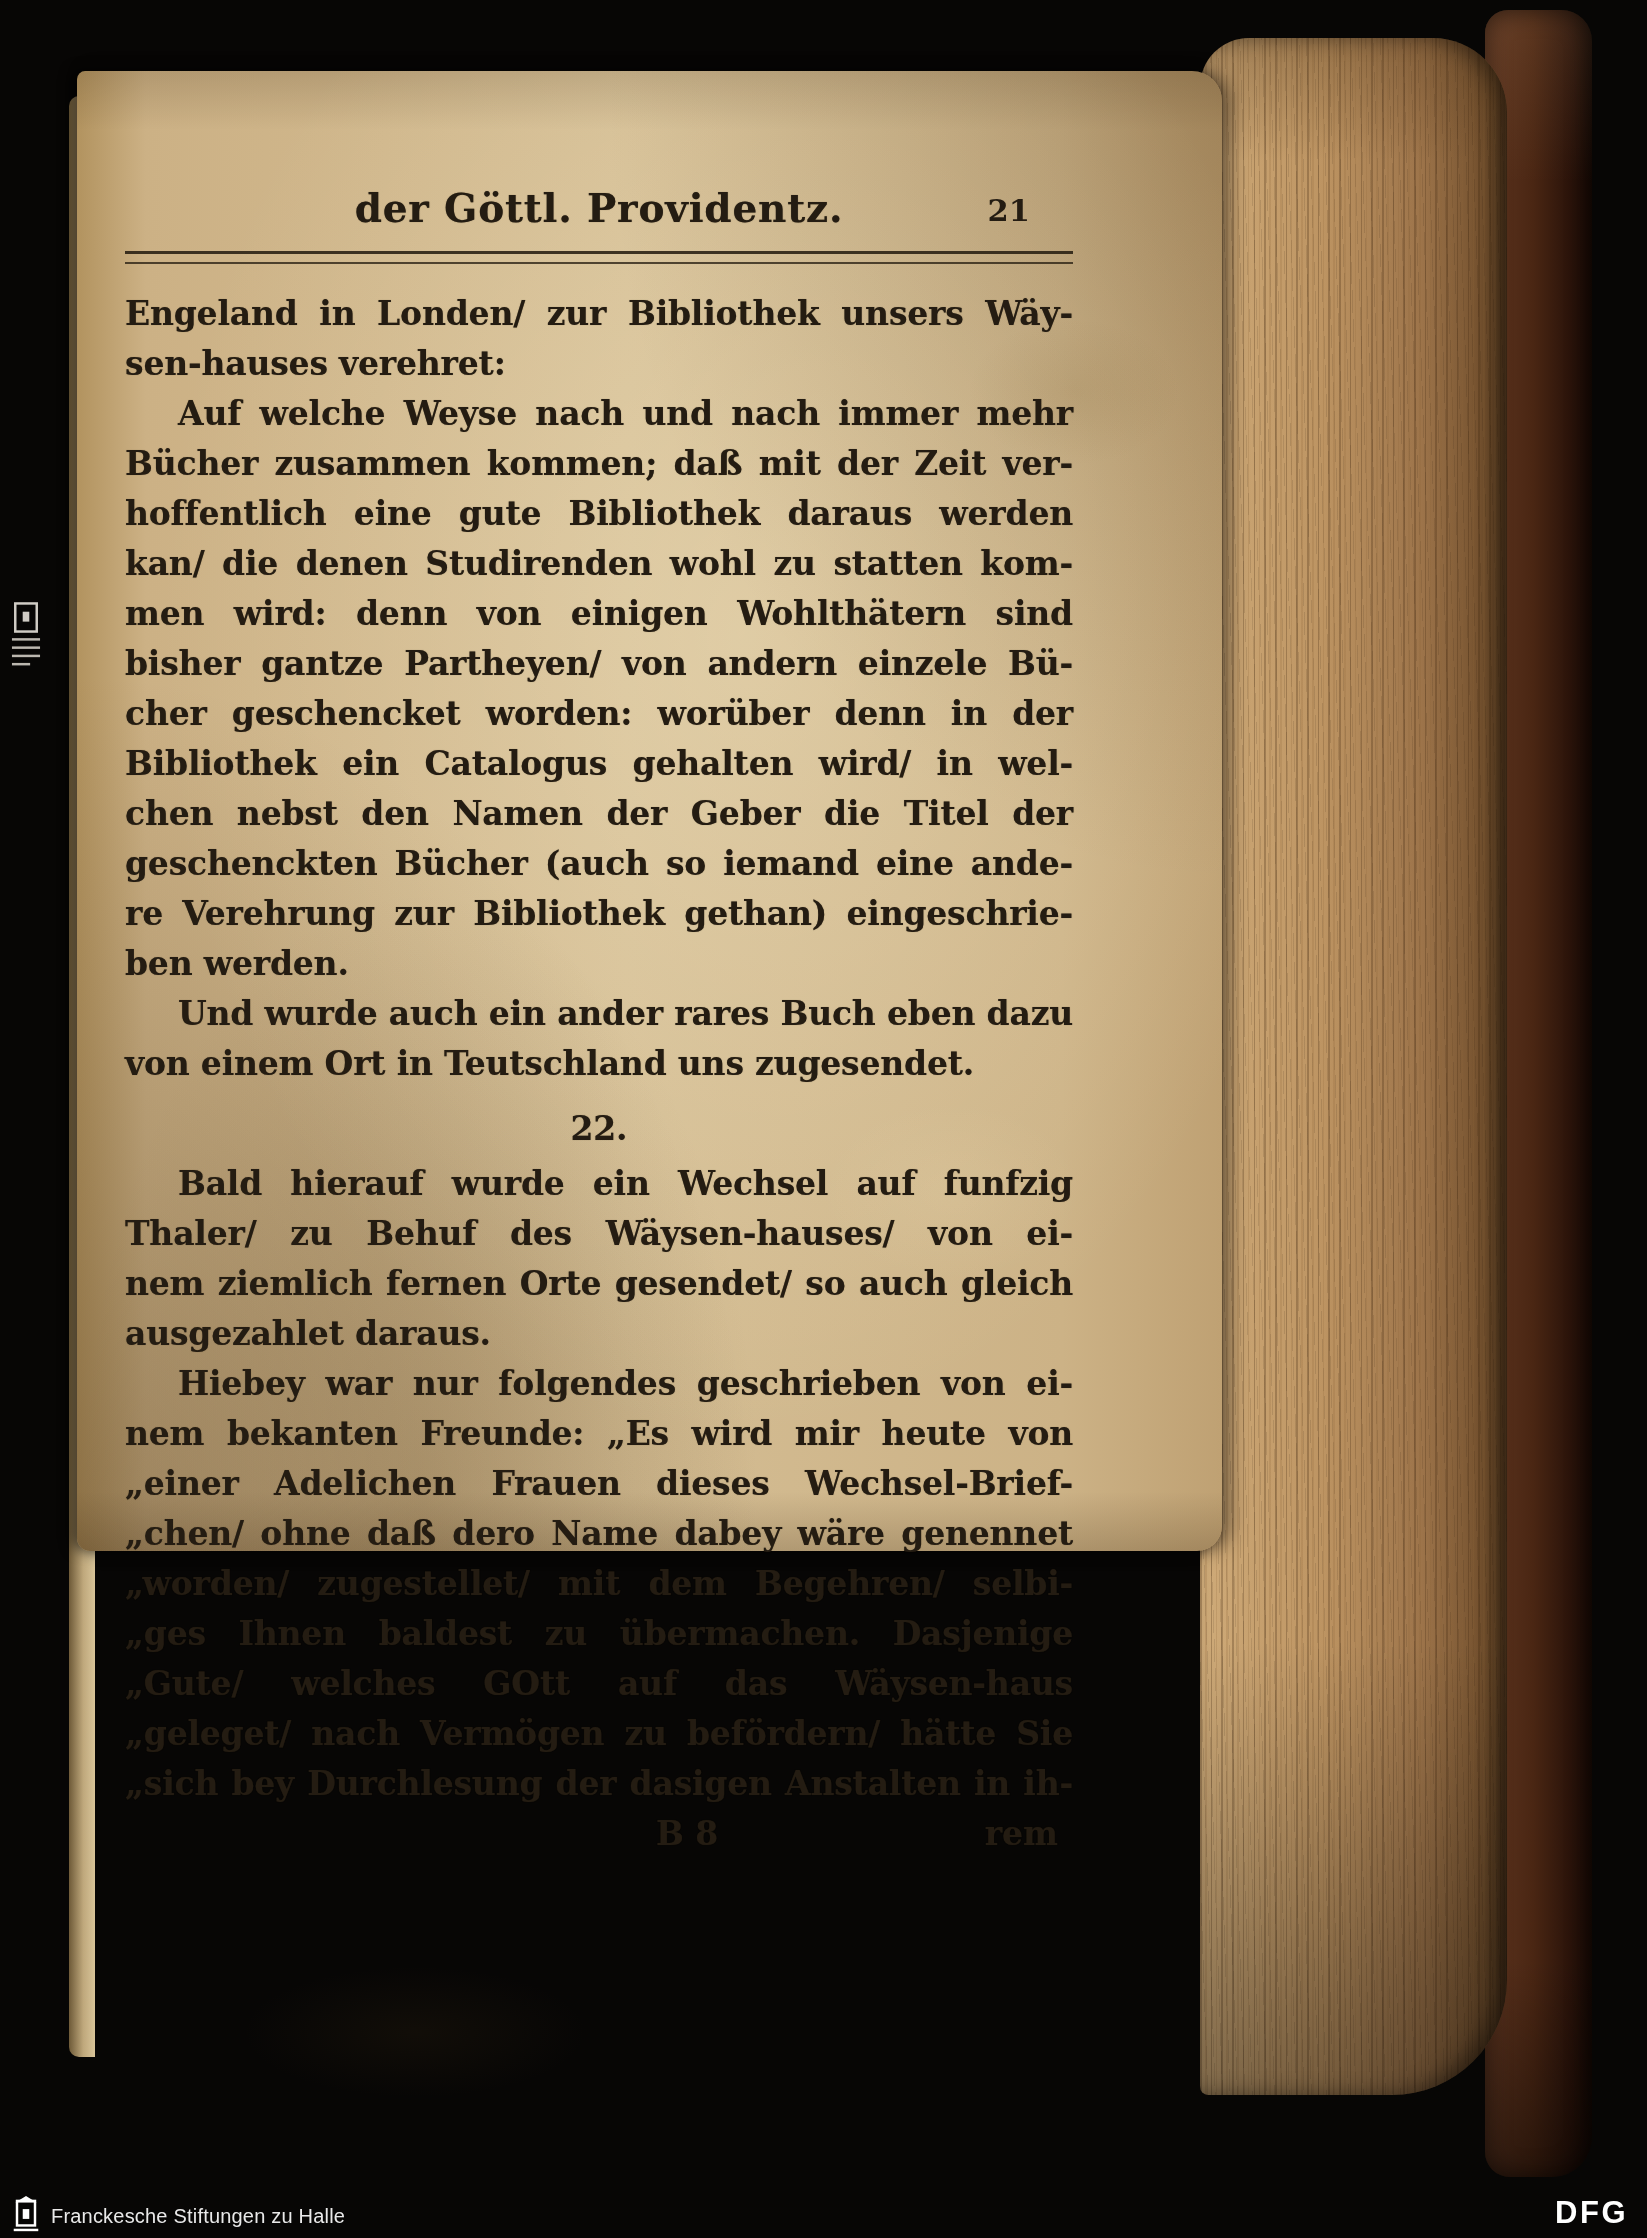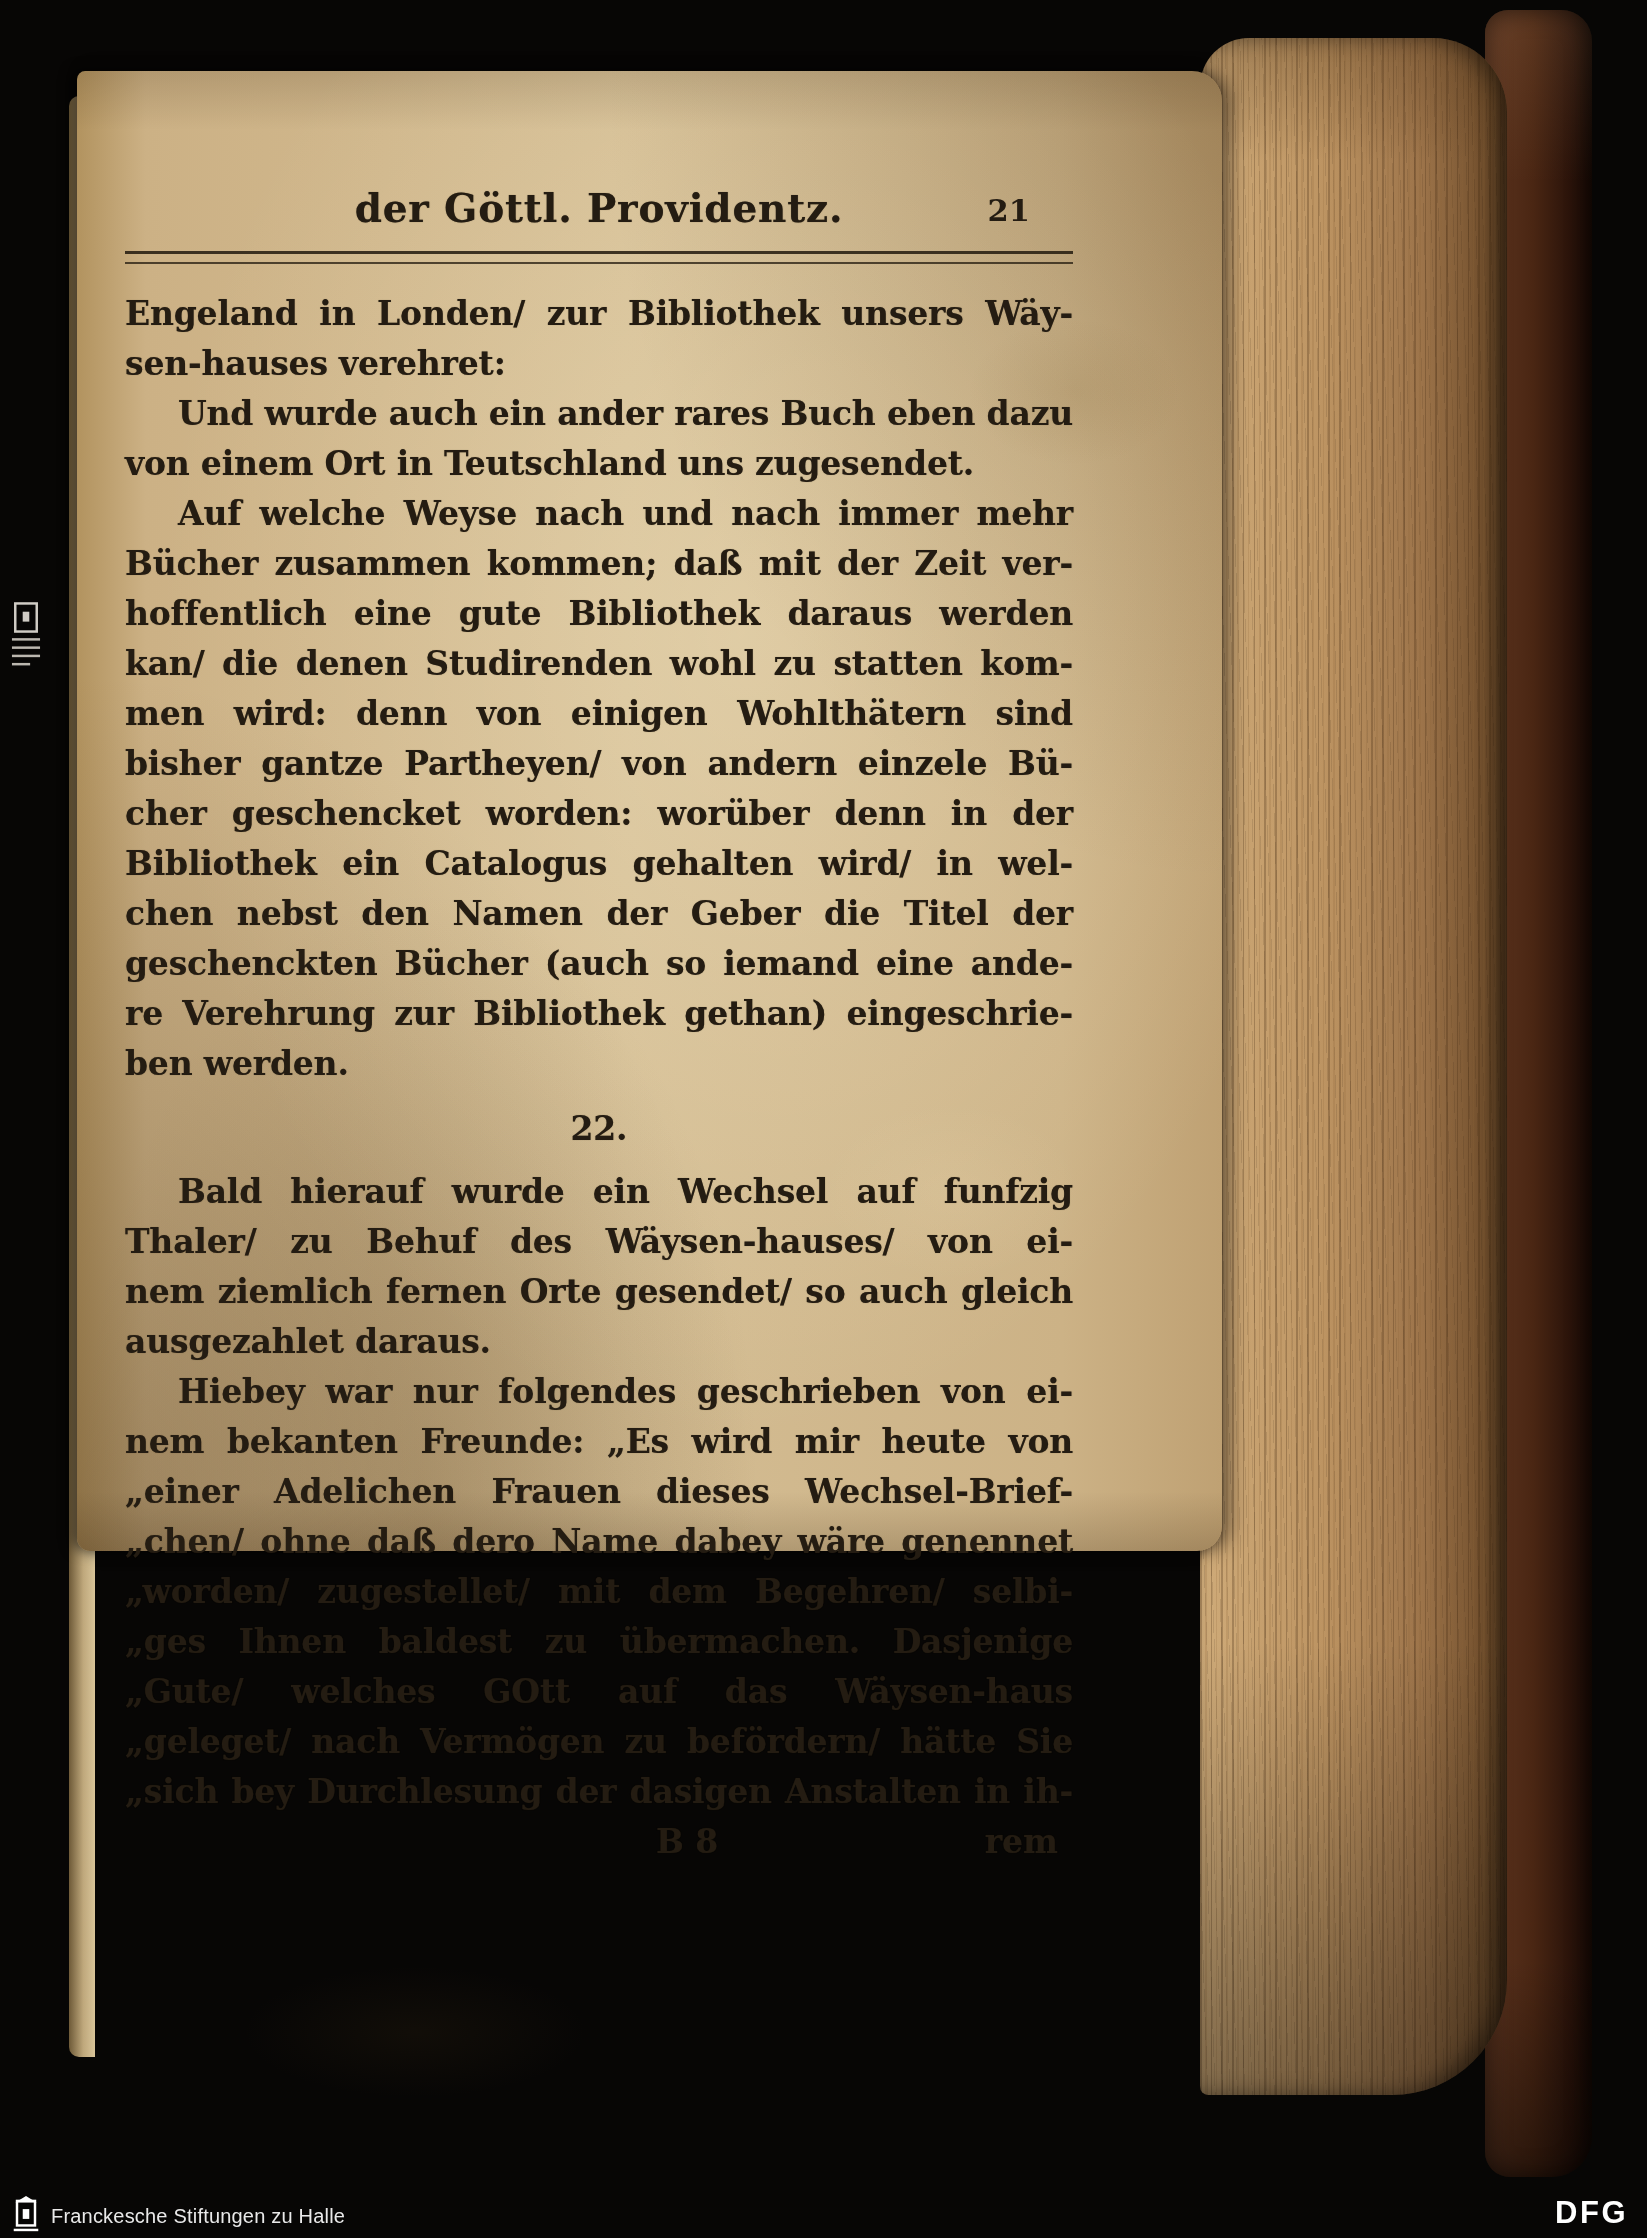--- a/index.html
+++ b/index.html
@@ -86,21 +86,21 @@
 
   
   .body-text {
     font-size: 33px; line-height: 50px; font-weight: 700;
     letter-spacing: -0.2px;
     text-shadow: 0 0 0.8px rgba(42,32,16,0.55);
   }
   .line { text-align: justify; text-align-last: justify; }
   .line.last { text-align-last: left; }
   .line.first { text-indent: 53px; }
-  .para.center { margin: 15px 0 13px; }
+  .para.center { margin: 15px 0 5px; }
   .para.center .line { text-align: center; text-align-last: center; }
 
   
   .foot-line {
     position: relative; height: 53px; margin-top: 5px;
     font-size: 33px; font-weight: 700;
     text-shadow: 0 0 0.8px rgba(42,32,16,0.55);
   }
   .signature { position: absolute; left: 56%; }
   .catchword { position: absolute; right: 15px; }
@@ -157,39 +157,39 @@
         <span class="running-title">der Göttl. Providentz.</span>
         <span class="page-number">21</span>
       </div>
 
       <div class="double-rule"></div>
 
       <div class="body-text">
           <div class="para">
             <div class="line">Engeland in Londen/ zur Bibliothek unsers Wäy-</div>
             <div class="line last">sen-hauses verehret:</div>
-          </div>
-          <div class="para">
-            <div class="line first">Und wurde auch ein ander rares Buch eben dazu</div>
-            <div class="line last">von einem Ort in Teutschland uns zugesendet.</div>
           </div>
           <div class="para">
             <div class="line first">Auf welche Weyse nach und nach immer mehr</div>
             <div class="line">Bücher zusammen kommen; daß mit der Zeit ver-</div>
             <div class="line">hoffentlich eine gute Bibliothek daraus werden</div>
             <div class="line">kan/ die denen Studirenden wohl zu statten kom-</div>
             <div class="line">men wird: denn von einigen Wohlthätern sind</div>
             <div class="line">bisher gantze Partheyen/ von andern einzele Bü-</div>
             <div class="line">cher geschencket worden: worüber denn in der</div>
             <div class="line">Bibliothek ein Catalogus gehalten wird/ in wel-</div>
             <div class="line">chen nebst den Namen der Geber die Titel der</div>
             <div class="line">geschenckten Bücher (auch so iemand eine ande-</div>
             <div class="line">re Verehrung zur Bibliothek gethan) eingeschrie-</div>
             <div class="line last">ben werden.</div>
           </div>
+          <div class="para">
+            <div class="line first">Und wurde auch ein ander rares Buch eben dazu</div>
+            <div class="line last">von einem Ort in Teutschland uns zugesendet.</div>
+          </div>
           <div class="para center">
             <div class="line last">22.</div>
           </div>
           <div class="para">
             <div class="line first">Bald hierauf wurde ein Wechsel auf funfzig</div>
             <div class="line">Thaler/ zu Behuf des Wäysen-hauses/ von ei-</div>
             <div class="line">nem ziemlich fernen Orte gesendet/ so auch gleich</div>
             <div class="line last">ausgezahlet daraus.</div>
           </div>
           <div class="para">

